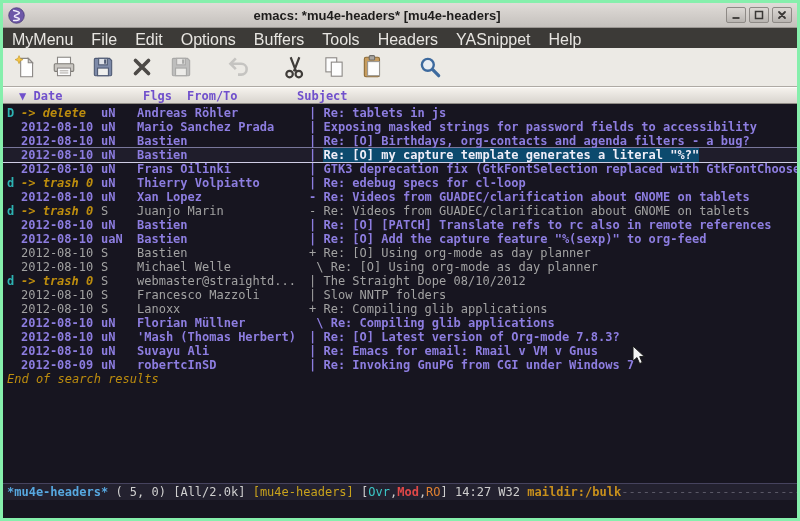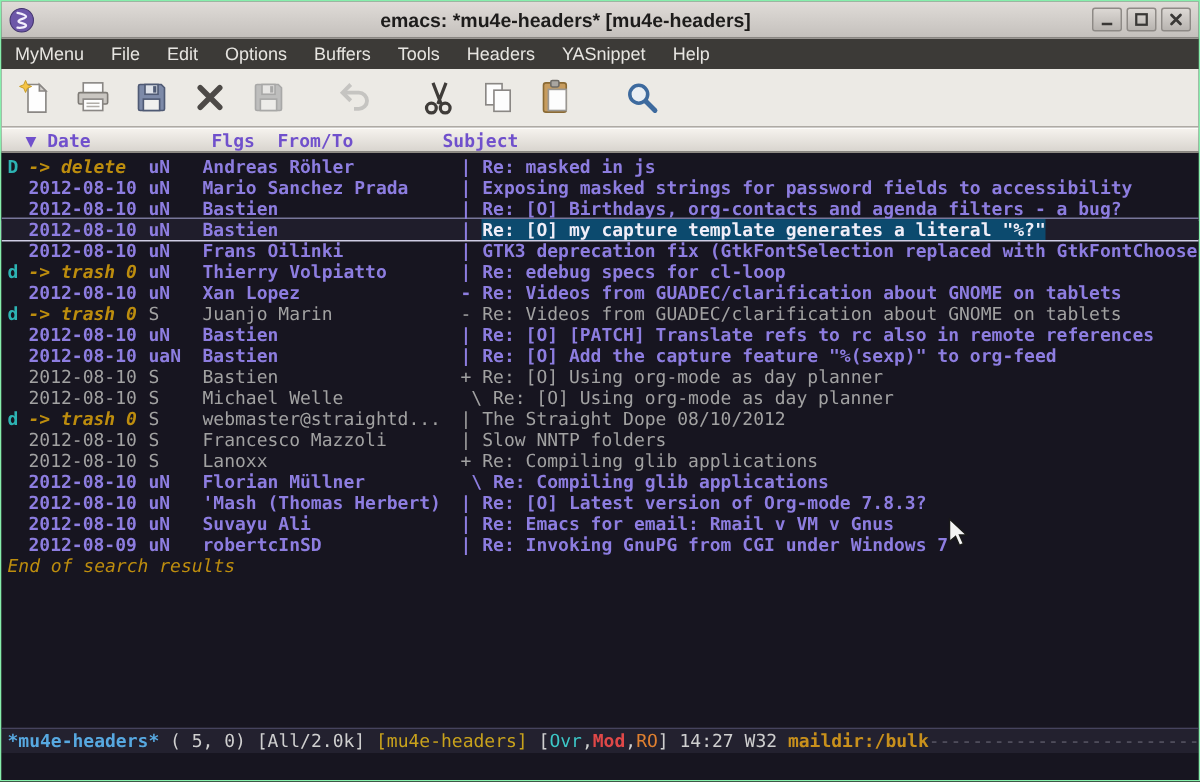--- a/index.html
+++ b/index.html
@@ -1,32 +1,32 @@
 <!DOCTYPE html>
 <html><head>
 <meta charset="utf-8">
 <style>
   * { margin:0; padding:0; box-sizing:border-box; }
   html,body { width:800px; height:521px; overflow:hidden; background:#2e2c2a; }
   body { font-family:"Liberation Sans", sans-serif; }
-  .window { width:800px; height:521px; display:flex; flex-direction:column; border:1px solid #86efac; }
+  .window { width:800px; height:521px; display:flex; flex-direction:column; border:3px solid #86efac; }
 
   
   .titlebar { height:25px; background:linear-gradient(#e0dcd8,#c4c0bc); border-bottom:1px solid #9a9692;
               display:flex; align-items:center; padding:0 5px; flex:0 0 auto; }
   .app-icon { width:17px; height:17px; margin-right:6px; flex:0 0 auto; }
   .title { flex:1; text-align:center; font-size:13px; font-weight:bold; color:#1d1c1b;
            white-space:nowrap; overflow:hidden; }
   .win-btn { width:20px; height:16px; margin-left:3px; background:linear-gradient(#dcd8d4,#b8b4b0);
              border:1px solid #8e8a86; border-radius:2px; display:flex; align-items:center; justify-content:center; }
   .win-btn svg { display:block; }
 
   
   .menubar { height:20px; background:#3c3a37; display:flex; align-items:stretch; flex:0 0 auto; }
-  .menu-item { color:#e7e5e1; font-size:12px; padding:3px 9px 0 9px; cursor:default; white-space:nowrap; }
+  .menu-item { color:#e7e5e1; font-size:16px; padding:3px 9px 0 9px; cursor:default; white-space:nowrap; }
 
   
   .toolbar { height:39px; background:#eceae5; border-bottom:1px solid #aeaaa4;
              display:flex; align-items:center; padding:0 8px; gap:11px; flex:0 0 auto; }
   .tool-btn { width:28px; height:28px; display:flex; align-items:center; justify-content:center; border-radius:3px; }
   .tool-btn.gap { margin-left:18px; }
   .tool-btn.disabled { opacity:.45; filter:grayscale(85%); }
 
   
   .header-line { height:17px; background:linear-gradient(#f5f2ed,#d8d4ce); border-top:1px solid #fdfcfa;
@@ -184,21 +184,21 @@
 
   <div class="header-line">
     <span class="hl-col hl-date"><span>▼</span> <span>Date</span></span>
     <span class="hl-col hl-flags">Flgs</span>
     <span class="hl-col hl-from">From/To</span>
     <span class="hl-col hl-subject">Subject</span>
   </div>
 
   <div class="buffer">
     <div>
-        <div class="row unread"><span class="c-prefix">D</span><span class="c-date mark-target">-&gt; delete</span><span class="c-flags">uN</span><span class="c-from">Andreas Röhler</span><span class="c-sep">|</span> <span class="c-subject">Re: masked in js</span></div>
+        <div class="row unread"><span class="c-prefix">D</span><span class="c-date mark-target">-&gt; delete</span><span class="c-flags">uN</span><span class="c-from">Andreas Röhler</span><span class="c-sep">|</span> <span class="c-subject">Re: tablets in js</span></div>
         <div class="row unread"><span class="c-prefix"></span><span class="c-date">2012-08-10</span><span class="c-flags">uN</span><span class="c-from">Mario Sanchez Prada</span><span class="c-sep">|</span> <span class="c-subject">Exposing masked strings for password fields to accessibility</span></div>
         <div class="row unread"><span class="c-prefix"></span><span class="c-date">2012-08-10</span><span class="c-flags">uN</span><span class="c-from">Bastien</span><span class="c-sep">|</span> <span class="c-subject">Re: [O] Birthdays, org-contacts and agenda filters - a bug?</span></div>
         <div class="row unread current"><span class="c-prefix"></span><span class="c-date">2012-08-10</span><span class="c-flags">uN</span><span class="c-from">Bastien</span><span class="c-sep">|</span> <span class="c-subject subject-hl">Re: [O] my capture template generates a literal "%?"</span></div>
         <div class="row unread"><span class="c-prefix"></span><span class="c-date">2012-08-10</span><span class="c-flags">uN</span><span class="c-from">Frans Oilinki</span><span class="c-sep">|</span> <span class="c-subject">GTK3 deprecation fix (GtkFontSelection replaced with GtkFontChooser)</span></div>
         <div class="row unread"><span class="c-prefix">d</span><span class="c-date mark-target">-&gt; trash 0</span><span class="c-flags">uN</span><span class="c-from">Thierry Volpiatto</span><span class="c-sep">|</span> <span class="c-subject">Re: edebug specs for cl-loop</span></div>
         <div class="row unread"><span class="c-prefix"></span><span class="c-date">2012-08-10</span><span class="c-flags">uN</span><span class="c-from">Xan Lopez</span><span class="c-sep">-</span> <span class="c-subject">Re: Videos from GUADEC/clarification about GNOME on tablets</span></div>
         <div class="row read"><span class="c-prefix">d</span><span class="c-date mark-target">-&gt; trash 0</span><span class="c-flags">S</span><span class="c-from">Juanjo Marin</span><span class="c-sep">-</span> <span class="c-subject">Re: Videos from GUADEC/clarification about GNOME on tablets</span></div>
         <div class="row unread"><span class="c-prefix"></span><span class="c-date">2012-08-10</span><span class="c-flags">uN</span><span class="c-from">Bastien</span><span class="c-sep">|</span> <span class="c-subject">Re: [O] [PATCH] Translate refs to rc also in remote references</span></div>
         <div class="row unread"><span class="c-prefix"></span><span class="c-date">2012-08-10</span><span class="c-flags">uaN</span><span class="c-from">Bastien</span><span class="c-sep">|</span> <span class="c-subject">Re: [O] Add the capture feature "%(sexp)" to org-feed</span></div>
         <div class="row read"><span class="c-prefix"></span><span class="c-date">2012-08-10</span><span class="c-flags">S</span><span class="c-from">Bastien</span><span class="c-sep">+</span> <span class="c-subject">Re: [O] Using org-mode as day planner</span></div>

